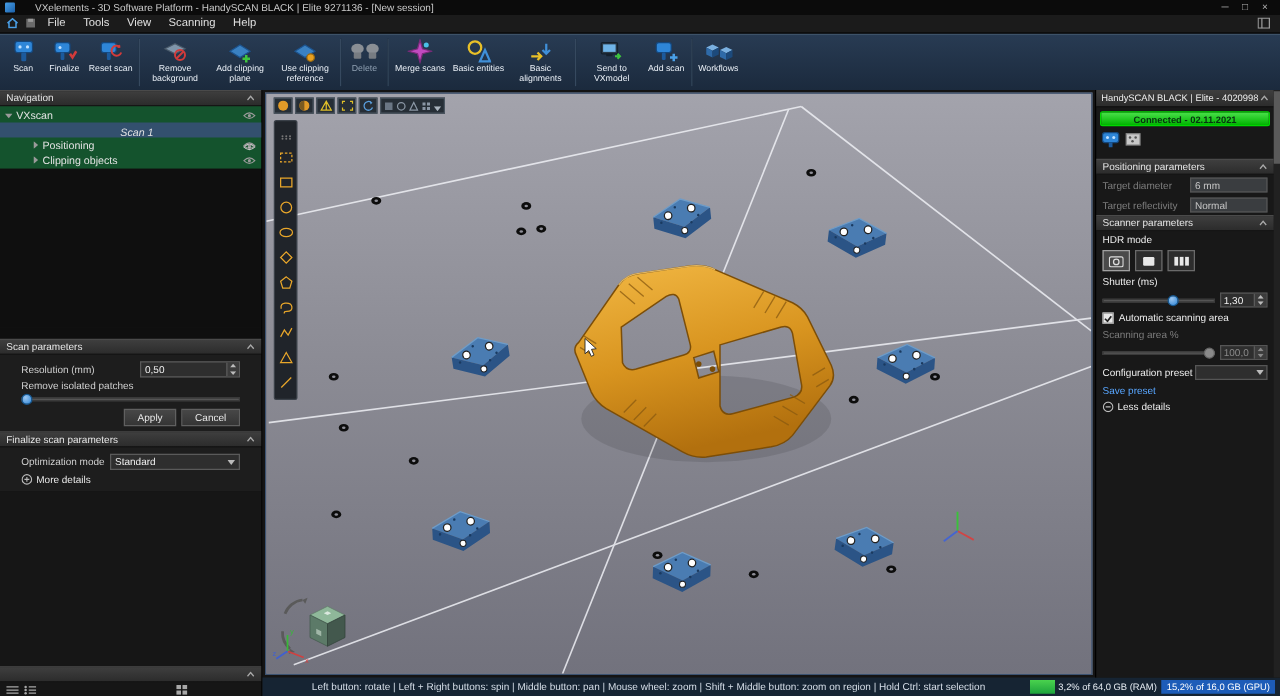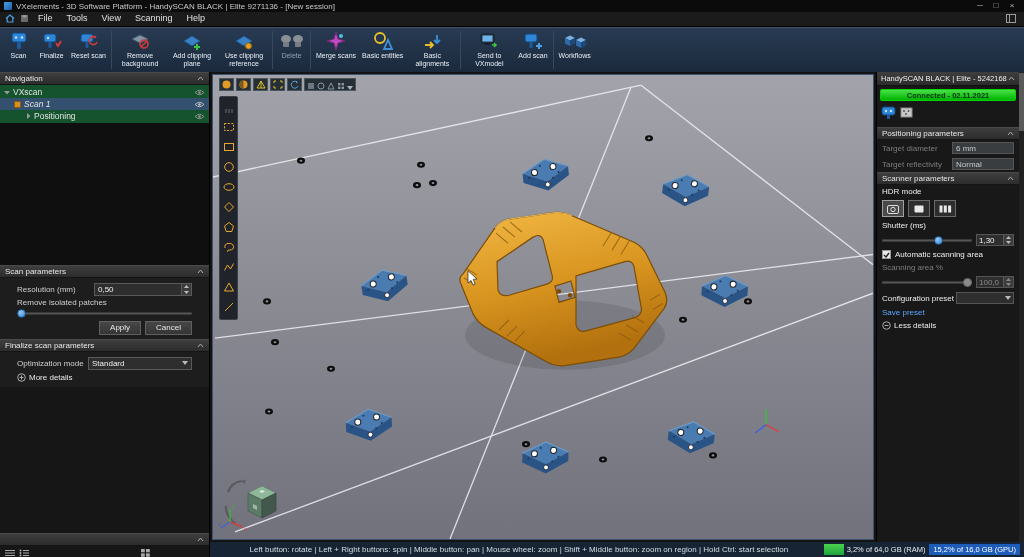--- a/index.html
+++ b/index.html
@@ -1,20 +1,20 @@
 <!DOCTYPE html>
 <html><head>
 <meta charset="utf-8">
 <style>
   *{margin:0;padding:0;box-sizing:border-box;}
   html,body{width:1024px;height:557px;overflow:hidden;background:#000;font-family:"Liberation Sans",sans-serif;cursor:default;}
   .app{width:1024px;height:557px;display:flex;flex-direction:column;background:#151515;position:relative;}
 
   
-  .titlebar{height:12px;background:#0b0b0b;display:flex;align-items:center;padding:0 4px;flex:0 0 auto;}
+  .titlebar{height:12px;background:#0b0b0b;display:flex;align-items:center;padding:0 4px;flex:0 0 auto;gap:12px;}
   .logo{width:8px;height:8px;border-radius:1px;background:linear-gradient(135deg,#47a0e8,#1b5fa8);margin-right:4px;flex:0 0 auto;}
   .title-text{font-size:8px;color:#c9c9c9;white-space:nowrap;}
   .win-controls{margin-left:auto;display:flex;align-items:center;}
   .win-controls .wbtn{width:16px;text-align:center;font-size:8px;color:#b5b5b5;line-height:12px;}
 
   
   .menubar{height:15px;background:#1b1b1b;display:flex;padding:0 3px;border-bottom:1px solid #000;flex:0 0 auto;}
   .micon{display:flex;align-items:center;justify-content:center;width:14px;height:12px;}
   .menu-item{font-size:9px;color:#e0e0e0;padding:0 7px;line-height:13px;}
   .mright{margin-left:auto;margin-right:3px;}
@@ -38,21 +38,21 @@
   .trow .eye{margin-left:auto;display:flex;}
   .trow.sel{background:#33506e;}
   .it{font-style:italic;}
   .fill1{flex:1;background:#0f0f0f;}
   .fill2{flex:1.1;background:#161616;}
   .gap8{height:9px;background:#0f0f0f;flex:0 0 auto;}
   .pbody{background:#1d1d1d;padding:3px 17px 4px;flex:0 0 auto;}
   .prow{display:flex;align-items:center;margin:2px 0;}
   .plabel{color:#cfcfcf;font-size:8px;white-space:nowrap;}
   .spinbox{margin-left:auto;display:flex;height:13px;border:1px solid #5a5a5a;background:#2e2e2e;}
-  .spinbox input{width:86px;background:transparent;border:0;color:#f0f0f0;font-size:8px;padding:0 3px;font-family:"Liberation Sans",sans-serif;outline:none;}
+  .spinbox input{width:68px;background:transparent;border:0;color:#f0f0f0;font-size:8px;padding:0 3px;font-family:"Liberation Sans",sans-serif;outline:none;}
   .spin-arrows{width:10px;display:flex;flex-direction:column;background:#3c3c3c;border-left:1px solid #5a5a5a;}
   .spin-arrows div{flex:1;display:flex;align-items:center;justify-content:center;}
   .slider{position:relative;height:9px;flex:1;}
   .slider .track{position:absolute;left:0;right:0;top:3px;height:3px;background:#555;border:1px solid #3a3a3a;}
   .slider .handle{position:absolute;top:0;width:9px;height:9px;border-radius:50%;background:radial-gradient(circle at 35% 30%,#9cc6ef,#2e86d8);border:1px solid #16578f;}
   .slider.dis .handle{background:#8a8a8a;border-color:#666;}
   .btn{height:14px;padding:0 10px;background:linear-gradient(#474747,#353535);border:1px solid #606060;color:#e8e8e8;font-size:8px;display:flex;align-items:center;margin-left:4px;}
   .btnrow{display:flex;justify-content:flex-end;margin-top:3px;}
   .dropdown{margin-left:auto;width:104px;height:13px;border:1px solid #5a5a5a;background:#2e2e2e;color:#f0f0f0;font-size:8px;display:flex;align-items:center;padding:0 3px;}
   .dropdown .caret{margin-left:auto;display:flex;}
@@ -277,37 +277,49 @@
               <path d="M0,1 L6,1 L3,4.5 Z" fill="#9a9a9a"></path>
             </svg>
           <span>VXscan</span>
           <span class="eye">
               <svg width="11" height="7" viewBox="0 0 12 8">
                 <path d="M1,4 Q6,-1 11,4 Q6,9 1,4 Z" fill="none" stroke="#9a9a9a"></path>
                 <circle cx="6" cy="4" r="1.4" fill="#9a9a9a"></circle>
               </svg>
             </span>
         </div>
-        <div class="trow sel" style="padding-left:14px;">
+        <div class="trow sel" style="padding-left:14px;flex-direction:column;">
           <svg width="7" height="7">
               <rect x="0.5" y="0.5" width="6" height="6" fill="#d89020" stroke="#8a5a10"></rect>
             </svg>
           <span class="it">Scan 1</span>
           <span class="eye">
               <svg width="11" height="7" viewBox="0 0 12 8">
                 <path d="M1,4 Q6,-1 11,4 Q6,9 1,4 Z" fill="none" stroke="#c9c9c9"></path>
                 <circle cx="6" cy="4" r="1.4" fill="#c9c9c9"></circle>
               </svg>
             </span>
         </div>
         <div class="trow" style="padding-left:26px;">
           <svg width="5" height="6">
               <path d="M1,0 L4.5,3 L1,6 Z" fill="#9a9a9a"></path>
             </svg>
           <span>Positioning</span>
+          <span class="eye">
+              <svg width="11" height="7" viewBox="0 0 12 8">
+                <path d="M1,4 Q6,-1 11,4 Q6,9 1,4 Z" fill="none" stroke="#9a9a9a"></path>
+                <circle cx="6" cy="4" r="1.4" fill="#9a9a9a"></circle>
+              </svg>
+            </span>
+        </div>
+        <div class="trow" style="padding-left:26px;">
+          <svg width="5" height="6">
+              <path d="M1,0 L4.5,3 L1,6 Z" fill="#9a9a9a"></path>
+            </svg>
+          <span>Clipping objects</span>
           <span class="eye">
               <svg width="11" height="7" viewBox="0 0 12 8">
                 <path d="M1,4 Q6,-1 11,4 Q6,9 1,4 Z" fill="none" stroke="#9a9a9a"></path>
                 <circle cx="6" cy="4" r="1.4" fill="#9a9a9a"></circle>
               </svg>
             </span>
         </div>
       </div>
       <div class="fill1"></div>
 
@@ -629,21 +641,21 @@
               <text x="26" y="55" font-size="6" fill="#d04040">x</text>
               <text x="14" y="32" font-size="6" fill="#38b838">y</text>
               <text x="0" y="50" font-size="6" fill="#4060d0">z</text>
             </svg>
           </div>
         </div>
 
         <div class="right-panel">
           <div class="rp-inner">
             <div class="dev-hdr">
-              <span>HandySCAN BLACK | Elite - 5242168</span>
+              <span>HandySCAN BLACK | Elite - 4020998</span>
               <span class="chev">
                   <svg width="7" height="5">
                     <path d="M1,4 L3.5,1 L6,4" stroke="#aaa" fill="none"></path>
                   </svg>
                 </span>
             </div>
             <div class="conn">Connected - 02.11.2021</div>
             <div class="dev-icons">
               <span><svg width="15" height="13">
                     <rect x="1" y="1" width="13" height="8" rx="2" fill="#2e86d8" stroke="#15477c"></rect>

